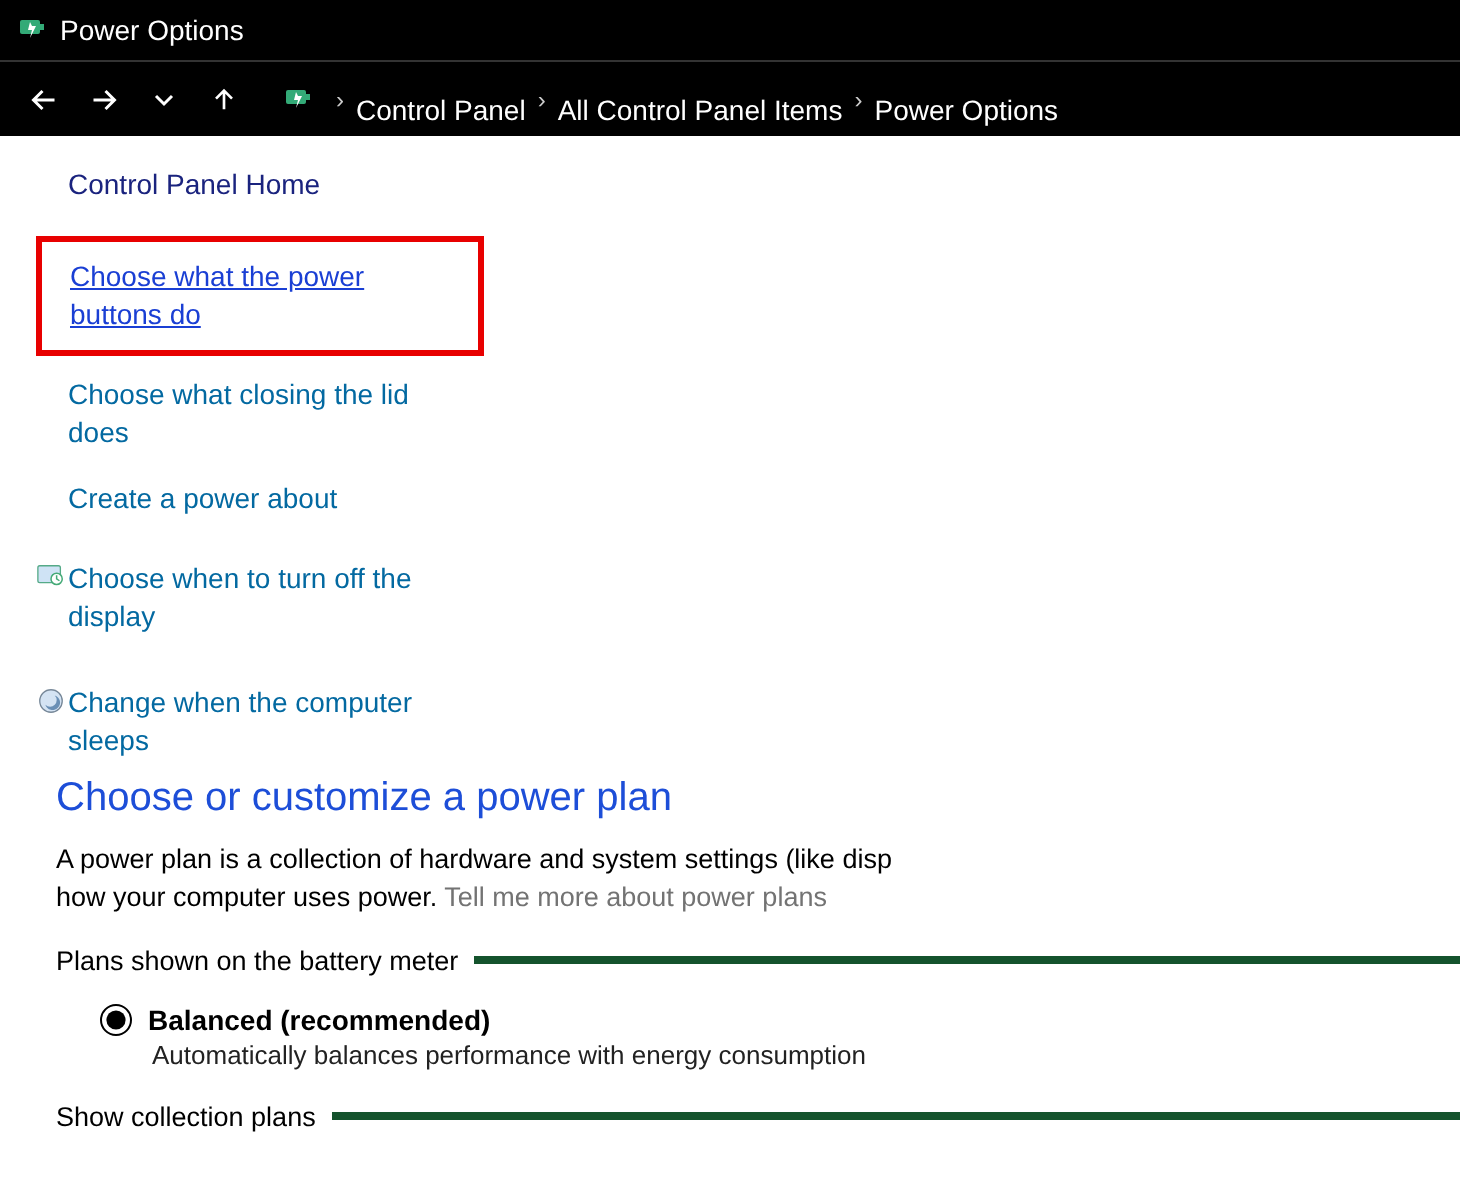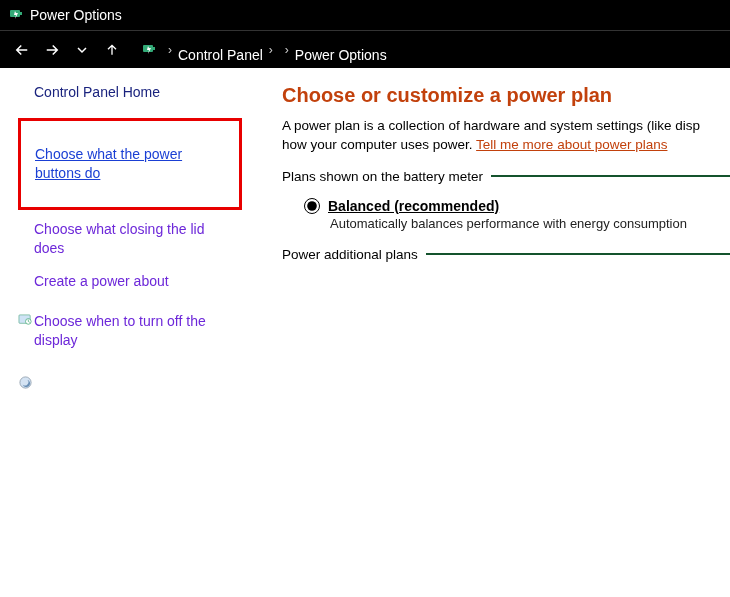--- a/index.html
+++ b/index.html
@@ -9,40 +9,40 @@
     .titlebar .icon { width: 16px; height: 16px; margin-right: 6px; display: inline-flex; align-items: center; justify-content: center; }
 
     .navbar { background: #000; color: #fff; height: 38px; display: flex; align-items: center; padding: 0 8px; font-size: 14px; border-top: 1px solid #333; }
     .nav-arrow { color: #fff; width: 28px; height: 28px; display: inline-flex; align-items: center; justify-content: center; font-size: 18px; margin-right: 2px; cursor: pointer; }
     .nav-sep { width: 8px; }
     .breadcrumb { display: flex; align-items: center; margin-left: 4px; }
     .breadcrumb .bc-icon { width: 18px; height: 18px; display: inline-flex; align-items: center; justify-content: center; margin-right: 4px; }
     .breadcrumb .chev { color: #ccc; margin: 0 6px; font-size: 12px; }
     .breadcrumb .bc-item { color: #fff; cursor: pointer; margin-top: 10px; }
 
-    .content { display: flex; padding: 16px 0 0 0; }
+    .content { display: flex; padding: 16px 0 0 0; flex-direction: column; }
 
     .sidebar { width: 254px; padding: 0 12px 0 18px; }
     .sidebar-heading { color: #1a237e; font-size: 14px; margin-bottom: 18px; padding-left: 16px; }
-    .sidebar-link { color: #6d28d9; font-size: 14px; padding: 6px 6px 6px 16px; display: block; line-height: 1.35; text-decoration: none; cursor: pointer; margin-bottom: 2px; }
-    .highlight-box { border: 3px solid #e80000; padding: 18px 4px; margin-bottom: 4px; }
+    .sidebar-link { color: #0369a1; font-size: 14px; padding: 6px 6px 6px 16px; display: block; line-height: 1.35; text-decoration: none; cursor: pointer; margin-bottom: 2px; }
+    .highlight-box { border: 3px solid #e80000; padding: 2px 4px; margin-bottom: 4px; }
     .highlight-box .sidebar-link { text-decoration: underline; color: #1a3fd4; padding-left: 10px; margin: 0; }
     .sidebar-item { display: flex; align-items: flex-start; margin-top: 10px; }
     .sidebar-item .side-icon { width: 16px; flex-shrink: 0; margin-top: 7px; }
     .sidebar-item .sidebar-link.noicon { padding-left: 0; }
 
     .main { flex: 1; padding: 0 0 0 28px; }
-    .main h1 { color: #c2410c; font-weight: 700; font-size: 20px; margin-bottom: 10px; }
+    .main h1 { color: #1d4ed8; font-weight: 400; font-size: 20px; margin-bottom: 10px; }
     .main p.desc { font-size: 13.5px; line-height: 1.4; margin-bottom: 14px; }
-    .main a.inline-link { color: #c2410c; text-decoration: underline; cursor: pointer; }
+    .main a.inline-link { color: #737373; cursor: pointer; }
 
-    fieldset { border: none; border-top: 2px solid #14532d; margin: 0 0 16px 0; padding: 10px 0 0 0; }
+    fieldset { border: none; border-top: 4px solid #14532d; margin: 0 0 16px 0; padding: 10px 0 0 0; }
     fieldset legend { font-size: 13.5px; padding-right: 8px; }
 
-    .plan-row { display: flex; align-items: flex-end; padding: 4px 0 2px 22px; text-decoration: underline; }
+    .plan-row { display: flex; align-items: flex-end; padding: 4px 0 2px 22px; }
     .plan-row input[type=radio] { margin-right: 8px; width: 16px; height: 16px; accent-color: #000; }
     .plan-row label { font-weight: bold; font-size: 14px; cursor: pointer; }
     .plan-desc { padding: 0 0 0 48px; font-size: 13px; color: #222; }
 
     .additional legend { padding-right: 8px; }
 
     svg { display: block; }
   </style>
 </head>
 <body>
@@ -84,20 +84,21 @@
     <span class="bc-icon">
       <svg width="16" height="16" viewBox="0 0 16 16">
         <rect x="2" y="3" width="10" height="7" rx="1" fill="#3a7"></rect>
         <rect x="12" y="5" width="2" height="3" fill="#3a7"></rect>
         <path d="M7 4 L6 8 L8 8 L7 12 L10 6 L8 6 Z" fill="#fff"></path>
       </svg>
     </span>
     <span class="chev">›</span>
     <span class="bc-item">Control Panel</span>
     <span class="chev">›</span>
+    <span class="bc-item">All Control Panel Items</span>
     <span class="chev">›</span>
     <span class="bc-item">Power Options</span>
   </div>
 </div>
 
 <div class="content">
 
   <div class="sidebar">
     <div class="sidebar-heading">Control Panel Home</div>
 
@@ -120,37 +121,38 @@
       <a class="sidebar-link noicon">Choose when to turn off the display</a>
     </div>
 
     <div class="sidebar-item">
       <span class="side-icon">
         <svg width="15" height="15" viewBox="0 0 16 16">
           <circle cx="8" cy="8" r="6" fill="#d4e3f3" stroke="#789" stroke-width="0.7"></circle>
           <path d="M10 5 a4 4 0 1 1 -5 5 a3 3 0 0 0 5 -5" fill="#6a8fb5"></path>
         </svg>
       </span>
+      <a class="sidebar-link noicon">Change when the computer sleeps</a>
     </div>
   </div>
 
   <div class="main">
     <h1>Choose or customize a power plan</h1>
     <p class="desc">
       <span>A power plan is a collection of hardware and system settings (like disp</span><br>
       <span>how your computer uses power. </span><a class="inline-link">Tell me more about power plans</a>
     </p>
 
     <fieldset>
       <legend>Plans shown on the battery meter</legend>
       <div class="plan-row">
         <input type="radio" id="balanced" checked="" style="">
         <label for="balanced">Balanced (recommended)</label>
       </div>
       <div class="plan-desc">Automatically balances performance with energy consumption</div>
     </fieldset>
 
     <fieldset class="additional">
-      <legend>Power additional plans</legend>
+      <legend>Show collection plans</legend>
     </fieldset>
   </div>
 
 </div>
 
 </body></html>

